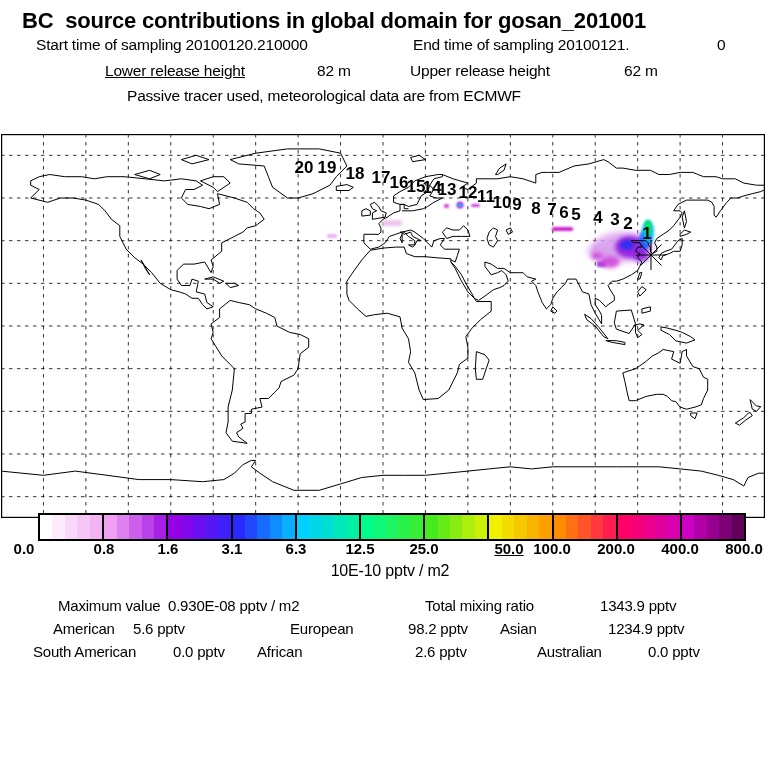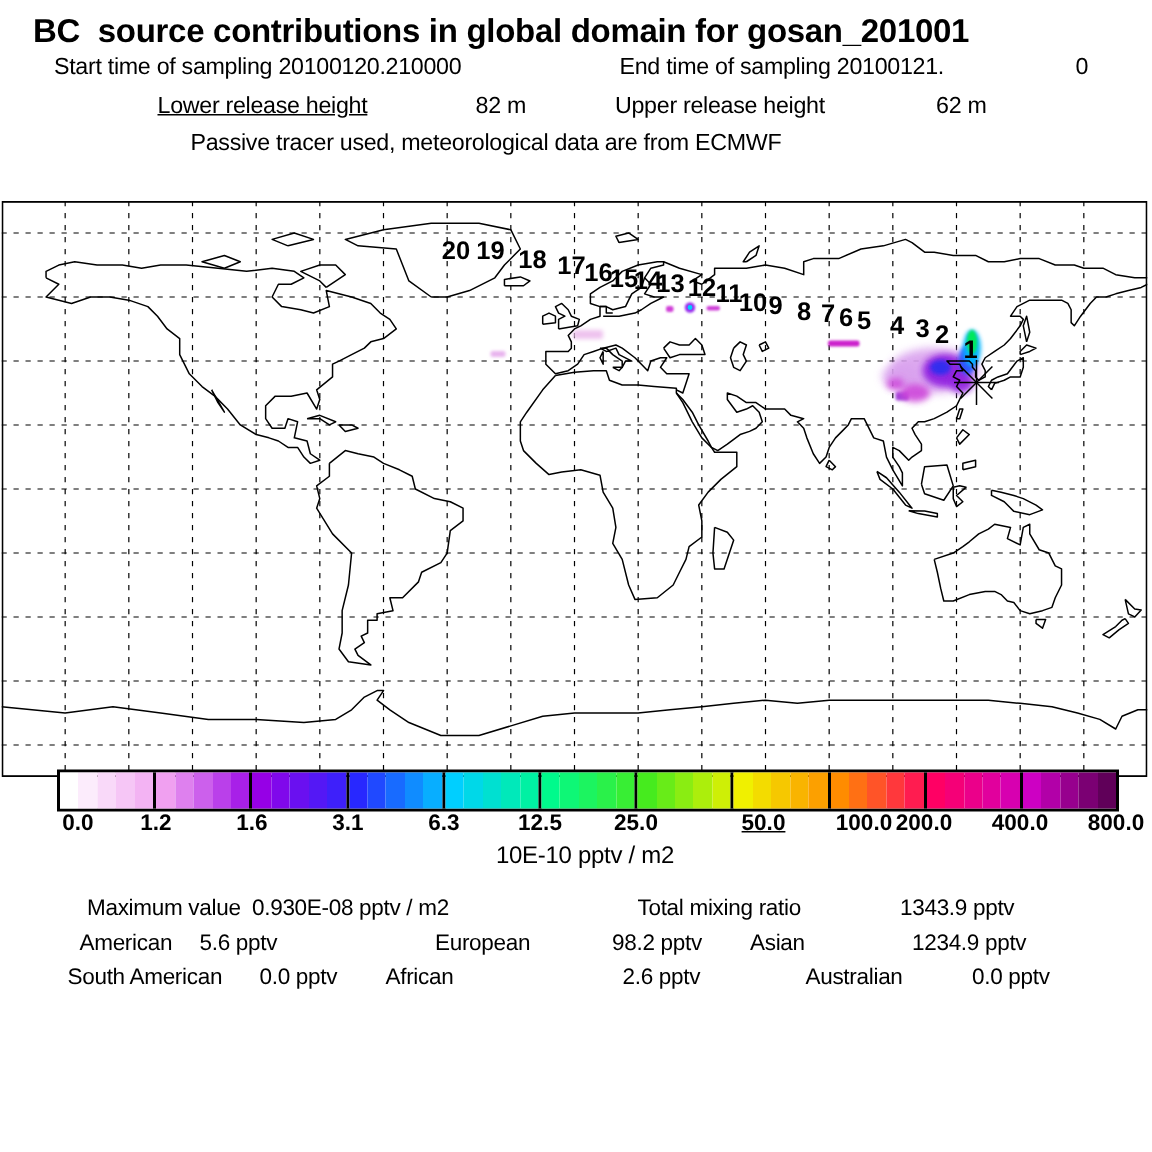--- a/index.html
+++ b/index.html
@@ -236,45 +236,45 @@
     <div class="cb-cell" style="background: rgb(225, 0, 157);"></div>
     <div class="cb-cell" style="background: rgb(215, 0, 176);"></div>
     <div class="cb-div"></div>
     <div class="cb-cell" style="background: rgb(205, 0, 195);"></div>
     <div class="cb-cell" style="background: rgb(178, 0, 168);"></div>
     <div class="cb-cell" style="background: rgb(151, 0, 142);"></div>
     <div class="cb-cell" style="background: rgb(123, 0, 115);"></div>
     <div class="cb-cell" style="background: rgb(96, 0, 89);"></div>
   </div>
 <div id="tick-row">
-    <span class="cb-tick" style="left: 52px;">0.0</span>
-    <span class="cb-tick" style="left: 104px;">1.2</span>
+    <span class="cb-tick" style="left: 24px;">0.0</span>
+    <span class="cb-tick" style="left: 104px;">0.8</span>
     <span class="cb-tick" style="left: 168px;">1.6</span>
     <span class="cb-tick" style="left: 232px;">3.1</span>
     <span class="cb-tick" style="left: 296px;">6.3</span>
     <span class="cb-tick" style="left: 360px;">12.5</span>
     <span class="cb-tick" style="left: 424px;">25.0</span>
     <span class="cb-tick" style="left: 509px; text-decoration: underline;">50.0</span>
-    <span class="cb-tick" style="left: 552px; margin-left: 24px;">100.0</span>
+    <span class="cb-tick" style="left: 552px;">100.0</span>
     <span class="cb-tick" style="left: 616px;">200.0</span>
     <span class="cb-tick" style="left: 680px;">400.0</span>
     <span class="cb-tick" style="left: 744px;">800.0</span>
   </div>
 <div id="unit-label">10E-10 pptv / m2</div>
 
 <div class="abs stat" style="left:58px;top:597px;">Maximum value</div>
 <div class="abs stat" style="left:168px;top:597px;">0.930E-08 pptv / m2</div>
 <div class="abs stat" style="left:425px;top:597px;">Total mixing ratio</div>
 <div class="abs stat" style="left:600px;top:597px;">1343.9 pptv</div>
 
 <div class="abs stat" style="left:53px;top:620px;">American</div>
 <div class="abs stat" style="left:133px;top:620px;">5.6 pptv</div>
 <div class="abs stat" style="left:290px;top:620px;">European</div>
 <div class="abs stat" style="left:408px;top:620px;text-align:center;">98.2 pptv</div>
 <div class="abs stat" style="left:500px;top:620px;">Asian</div>
 <div class="abs stat" style="left:608px;top:620px;">1234.9 pptv</div>
 
-<div class="abs stat" style="left:33px;top:643px;margin-left:12px;">South American</div>
+<div class="abs stat" style="left:33px;top:643px;">South American</div>
 <div class="abs stat" style="left:173px;top:643px;">0.0 pptv</div>
 <div class="abs stat" style="left:257px;top:643px;">African</div>
 <div class="abs stat" style="left:415px;top:643px;">2.6 pptv</div>
 <div class="abs stat" style="left:537px;top:643px;">Australian</div>
 <div class="abs stat" style="left:648px;top:643px;">0.0 pptv</div>
 
 </body></html>

